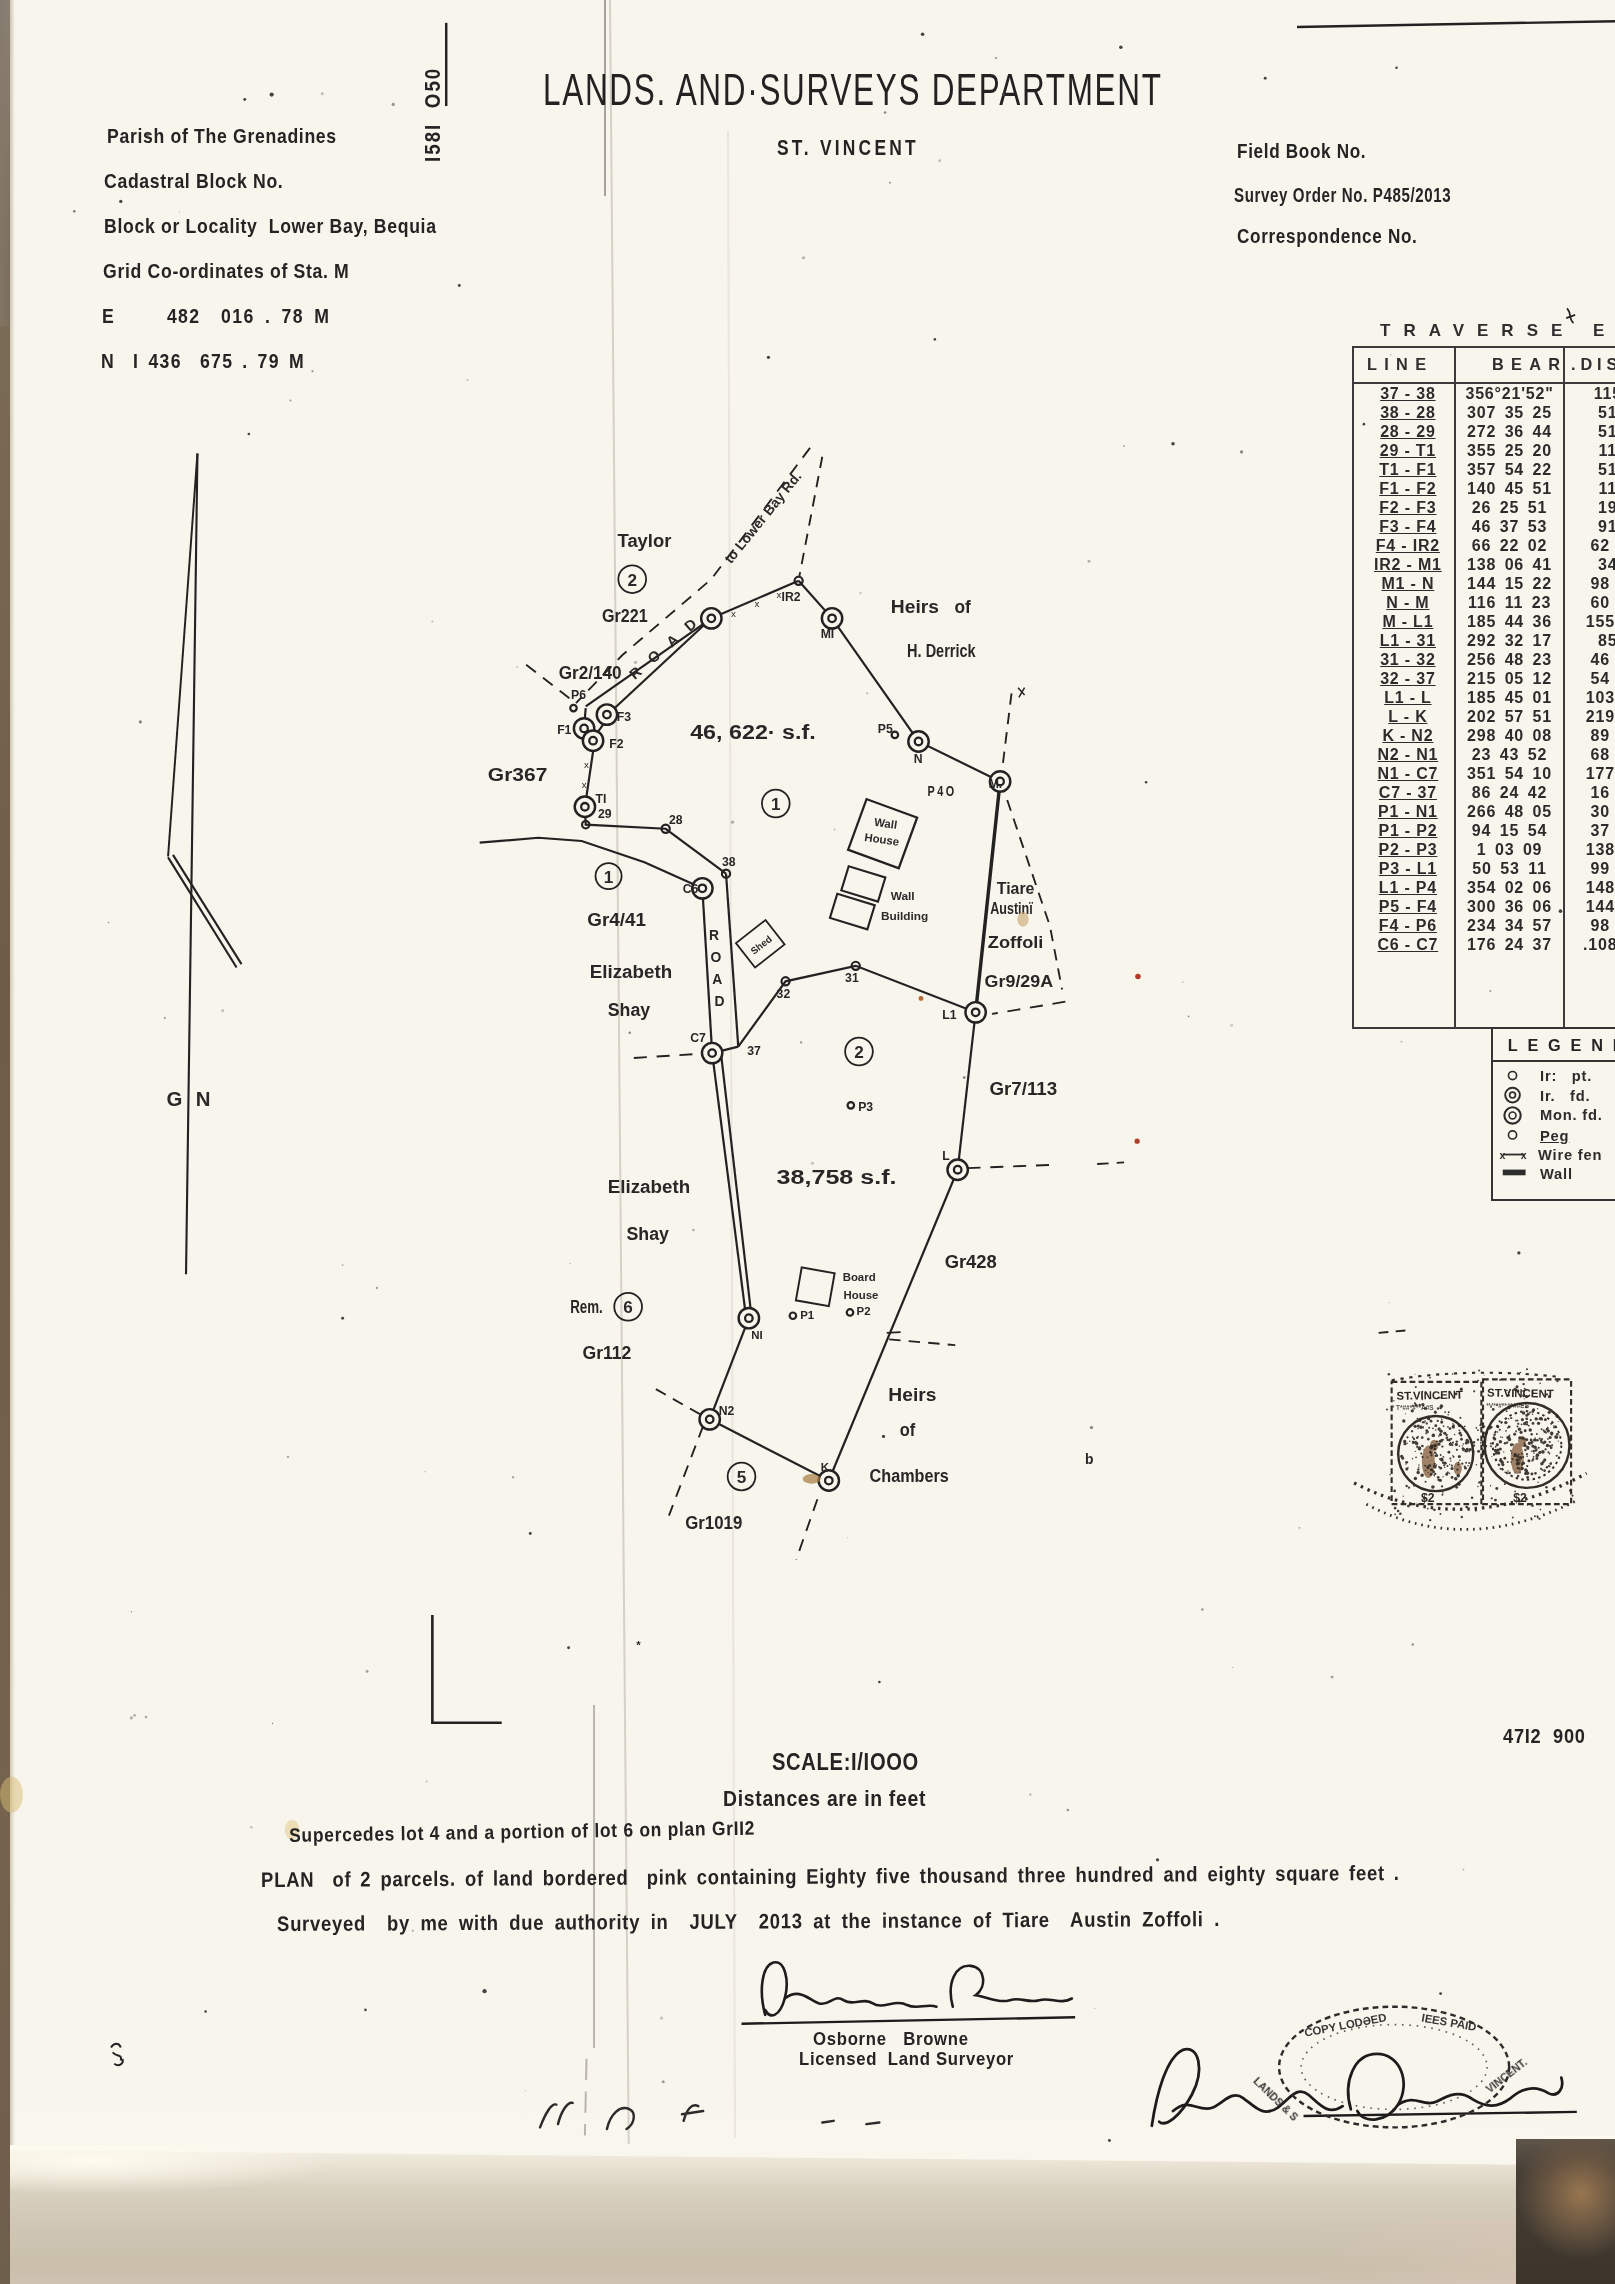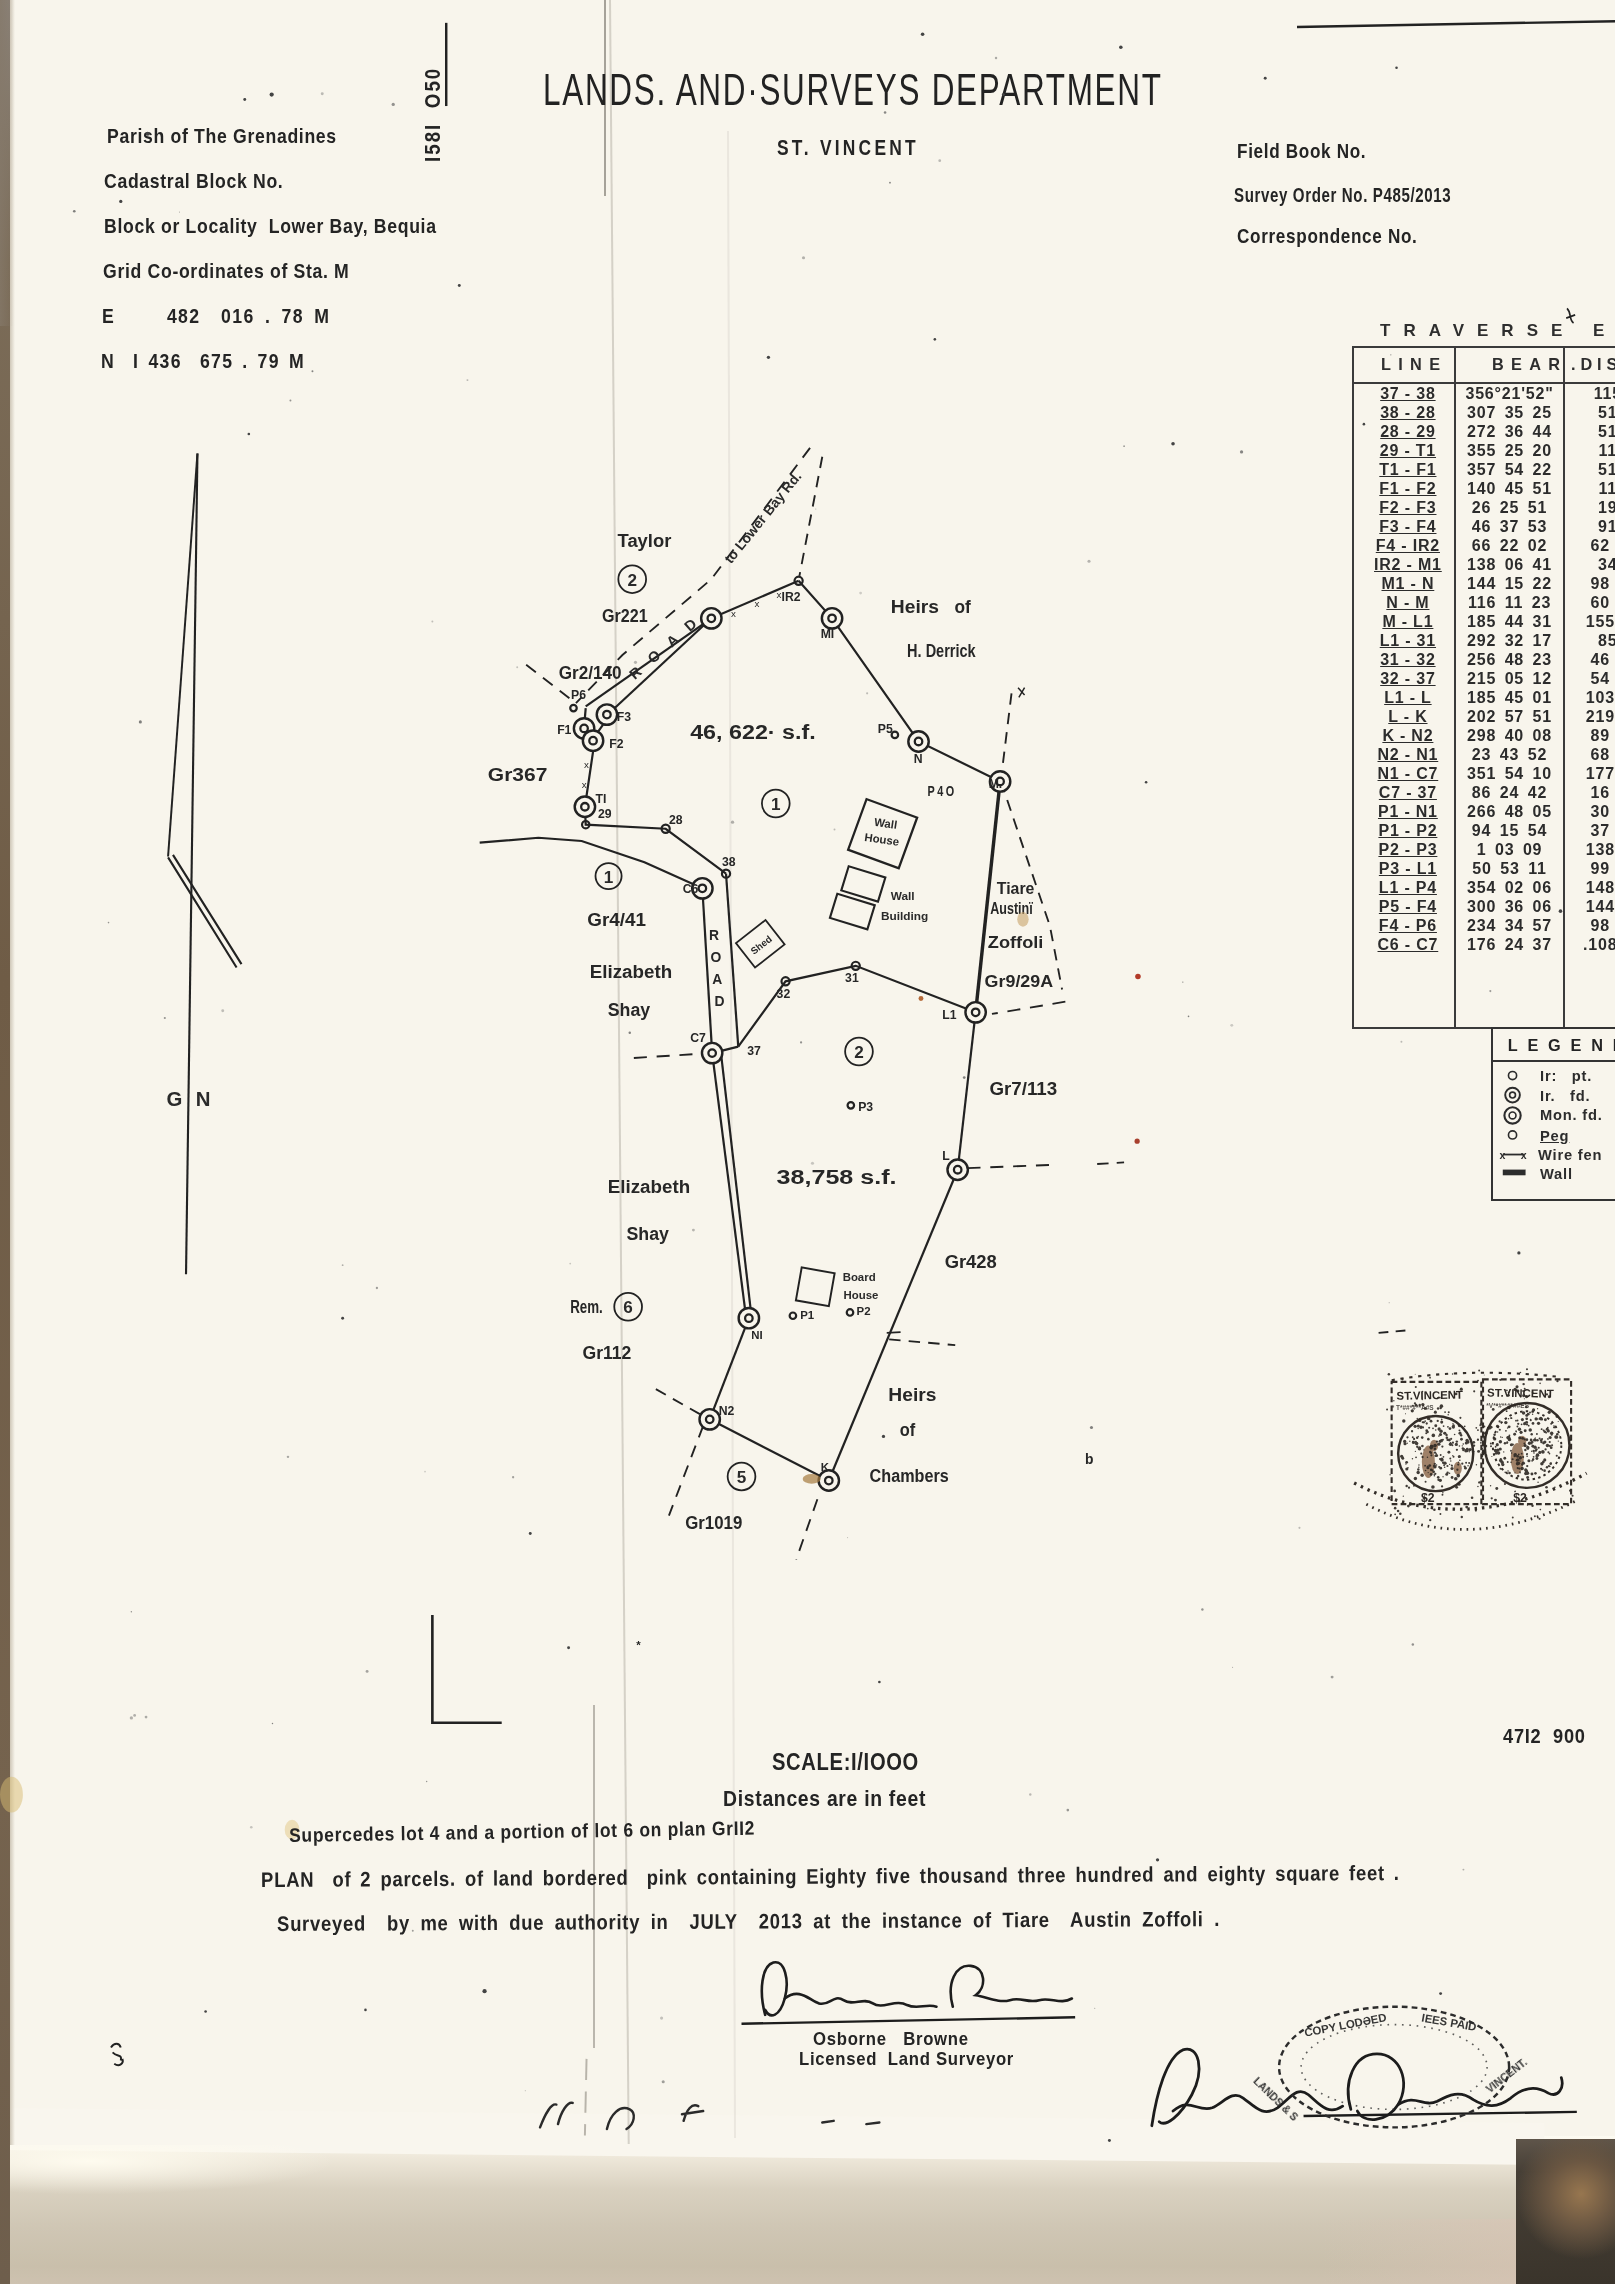--- a/index.html
+++ b/index.html
@@ -64,21 +64,21 @@
 
 <div class="abs tw" style="left:1237px;top:140px;font-size:20.4px;transform:scaleX(0.84);transform-origin:left top;">Field Book No.</div>
 <div class="abs tw" style="left:1234px;top:184px;font-size:19.6px;transform:scaleX(0.77);transform-origin:left top;">Survey Order No. P485/2013</div>
 <div class="abs tw" style="left:1237px;top:225px;font-size:20.4px;transform:scaleX(0.84);transform-origin:left top;">Correspondence No.</div>
 
 <div class="abs tw" style="left:1380px;top:321px;font-size:17px;letter-spacing:13px;color:#2e2e2e;">TRAVERSE&nbsp;E</div>
 <div class="abs" id="trav">
 <div class="vline" style="left:100px;"></div>
 <div class="vline" style="left:209px;"></div>
 <div class="thead">
-      <span style="left:27px;">LINE</span>
+      <span style="left:13px;">LINE</span>
       <span style="left:138px;">BEAR</span>
       <span style="left:217px;letter-spacing:4.9px;">.DIS</span>
     </div>
 <div id="trows">
 <div class="trow">
         <span class="c1">37 - 38</span>
         <span class="c2">356°21'52"</span>
         <span class="c3">115 .</span>
       </div>
 <div class="trow">
@@ -131,21 +131,21 @@
         <span class="c2">144 15 22</span>
         <span class="c3">98 . 2</span>
       </div>
 <div class="trow">
         <span class="c1">N - M</span>
         <span class="c2">116 11 23</span>
         <span class="c3">60 . 4</span>
       </div>
 <div class="trow">
         <span class="c1">M - L1</span>
-        <span class="c2">185 44 31</span>
+        <span class="c2">185 44 36</span>
         <span class="c3">155 . 3</span>
       </div>
 <div class="trow">
         <span class="c1">L1 - 31</span>
         <span class="c2">292 32 17</span>
         <span class="c3">85 .</span>
       </div>
 <div class="trow">
         <span class="c1">31 - 32</span>
         <span class="c2">256 48 23</span>

